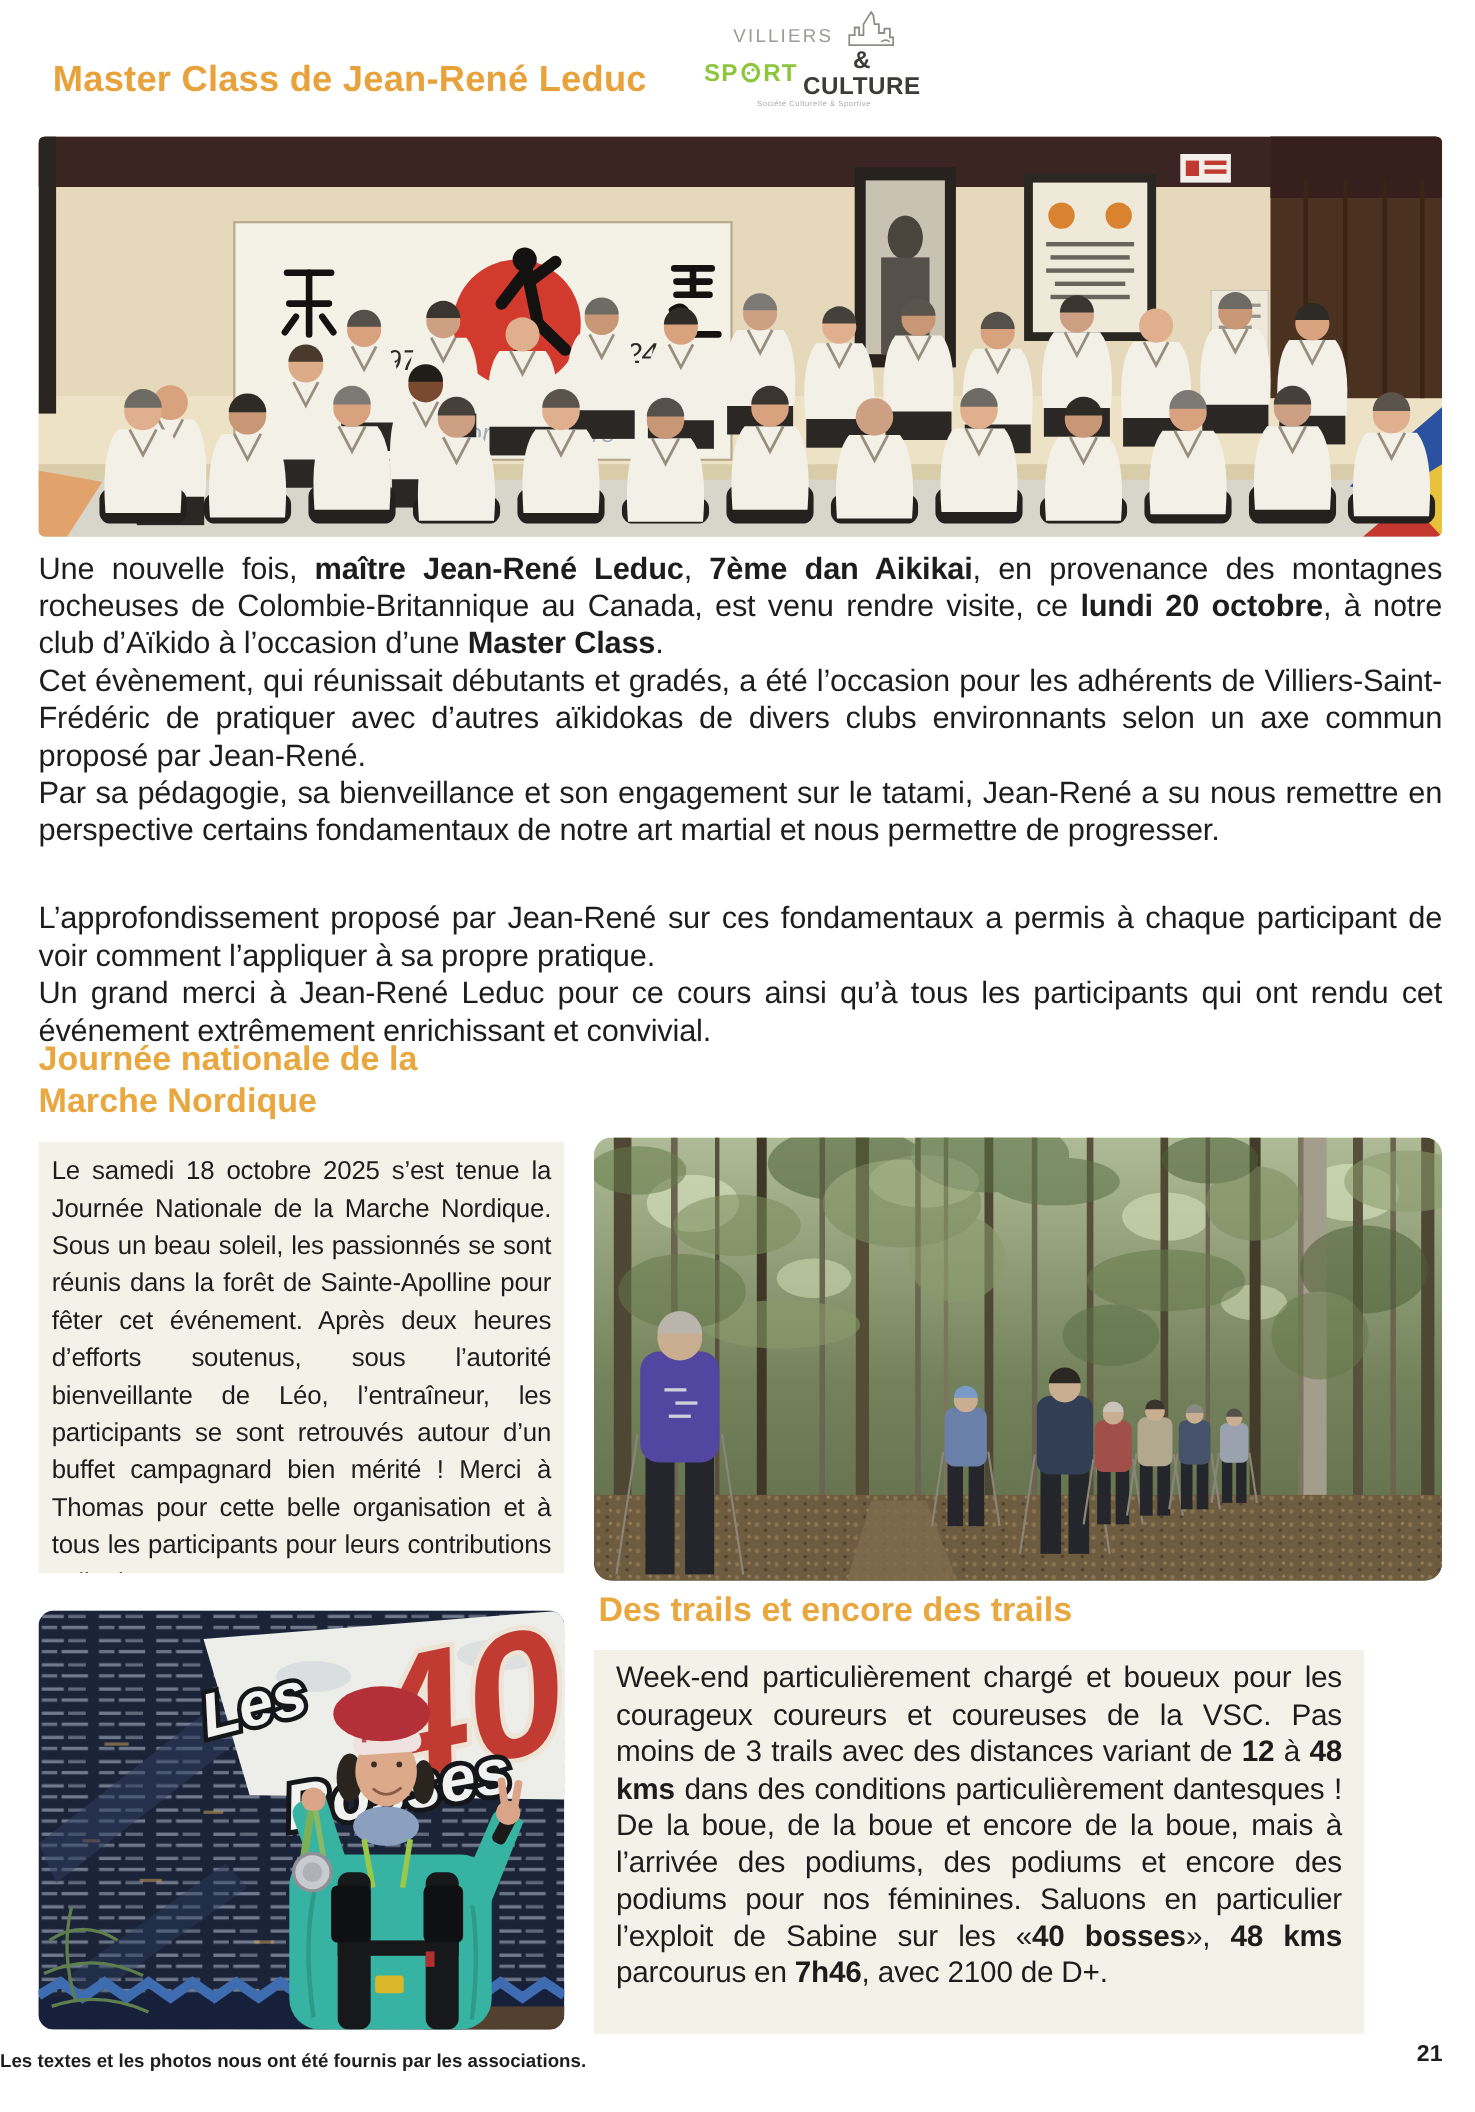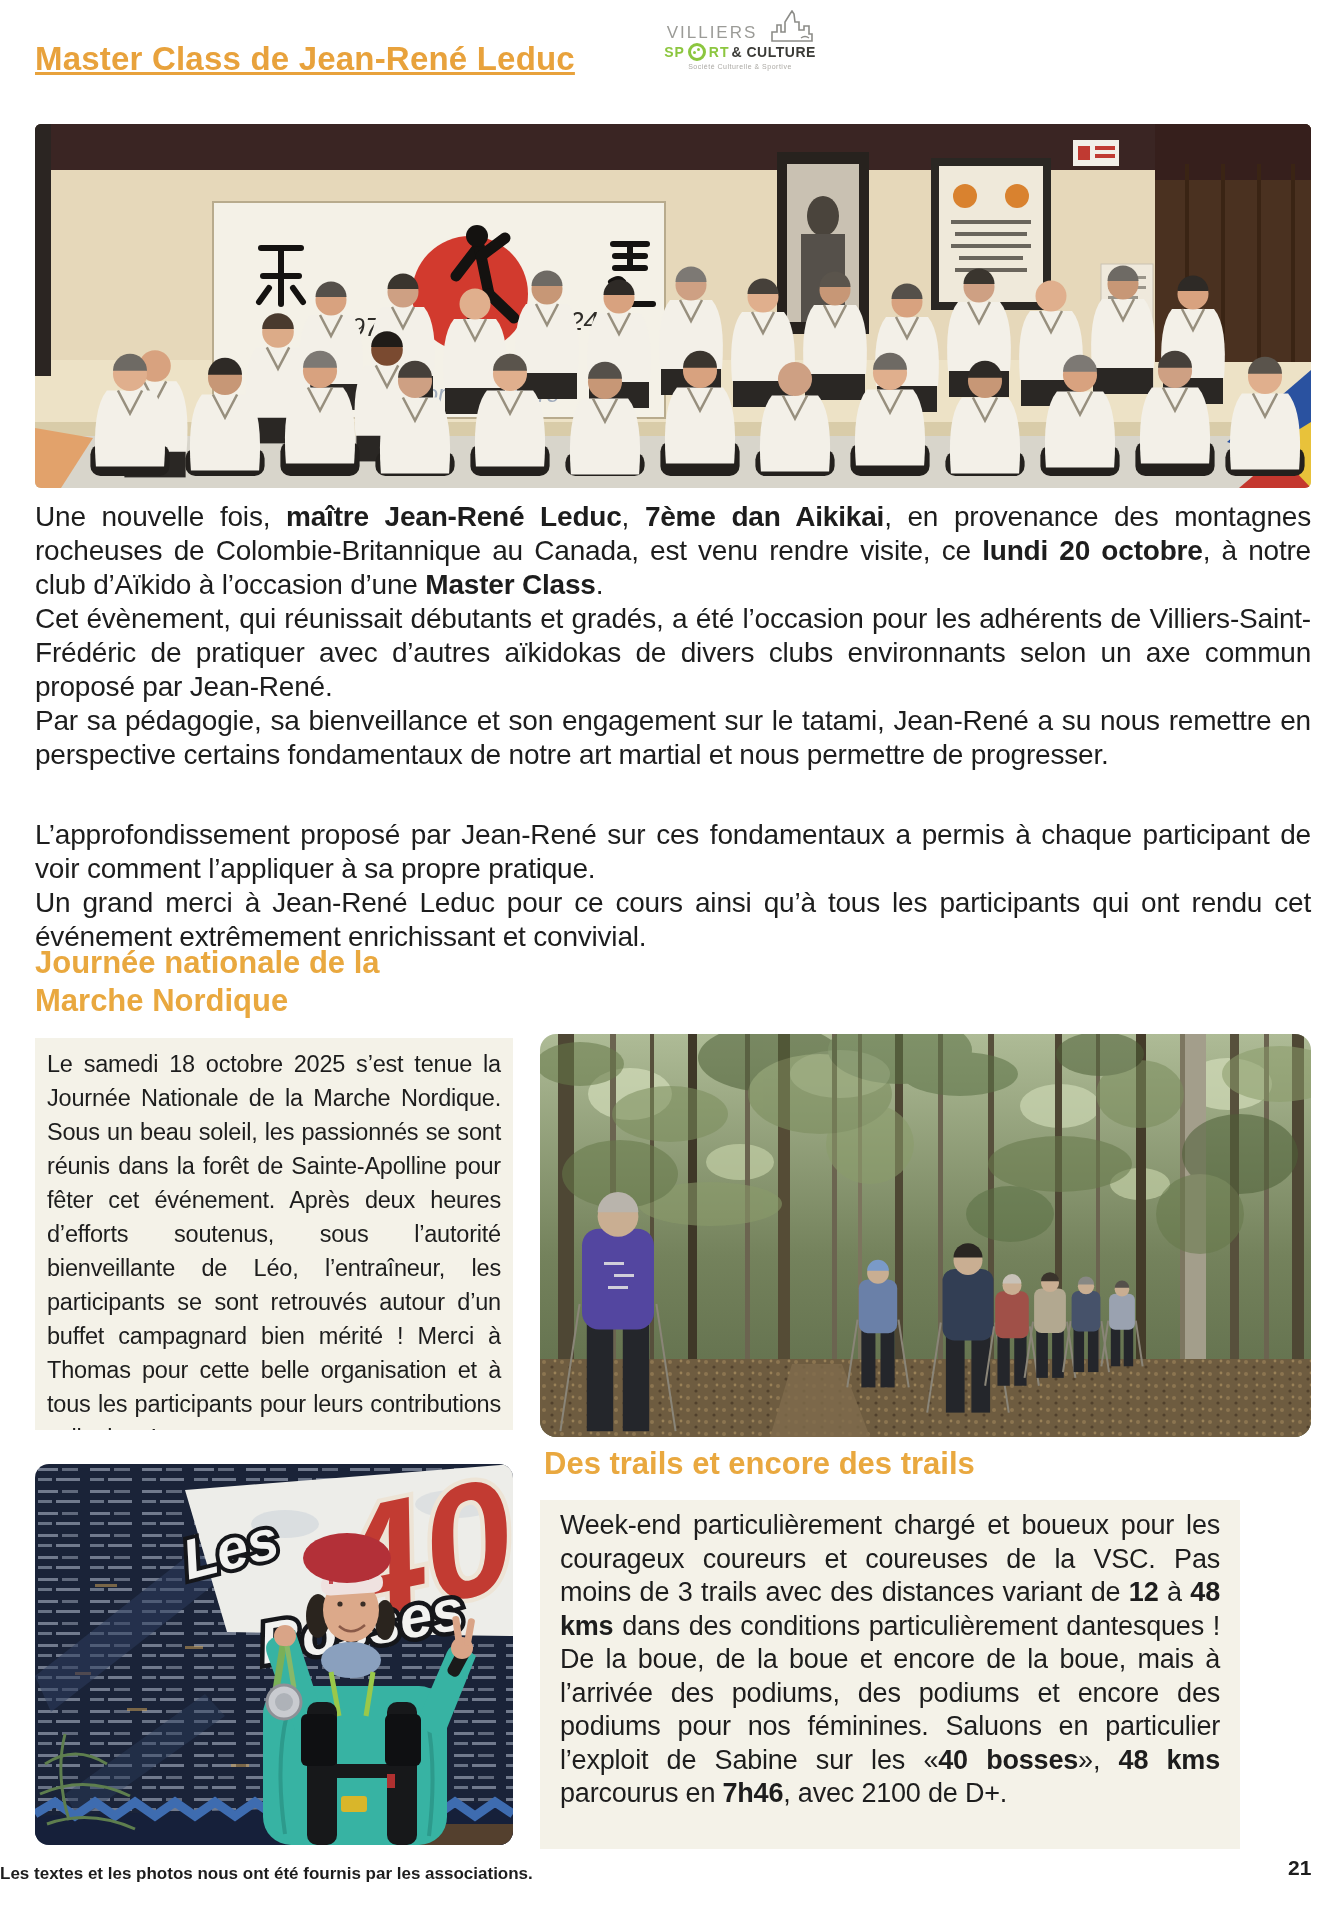--- a/index.html
+++ b/index.html
@@ -1,24 +1,24 @@
 <!DOCTYPE html>
 <html><head>
 <meta charset="utf-8">
 <style>
   html,body{margin:0;padding:0;background:#9a9a9a;}
   .page{position:relative;width:1341px;height:1920px;margin:0 auto;background:#ffffff;
         font-family:"Liberation Sans",sans-serif;overflow:hidden;color:#1d1d1d;}
-  h1.title{position:absolute;left:35px;top:40px;margin:0;font-size:33px;font-weight:bold;
-        color:#E8A23C;letter-spacing:0.2px;text-decoration:underline;}
+  h1.title{position:absolute;left:35px;top:40px;margin:13px;font-size:33px;font-weight:bold;
+        color:#E8A23C;letter-spacing:0.2px;}
   
   .logo{position:absolute;left:640px;top:10px;width:200px;text-align:center;line-height:1.05;}
   .logo-top{display:flex;align-items:flex-end;justify-content:center;gap:14px;color:#9B9B97;
         font-size:17px;letter-spacing:2px;font-weight:500;}
-  .logo-main{display:flex;align-items:center;justify-content:center;gap:2px;font-size:14px;
+  .logo-main{display:flex;align-items:center;justify-content:center;gap:2px;font-size:22px;
         font-weight:bold;color:#3B3B37;margin-top:1px;}
   .sport{color:#8CC63F;letter-spacing:1px;}
   .ball{display:inline-block;width:12px;height:12px;border:3px solid #8CC63F;border-radius:50%;
         position:relative;margin:0 1px;}
   .ball i{position:absolute;width:3px;height:3px;background:#8CC63F;border-radius:50%;left:2px;top:5px;}
   .ball i+i{left:6px;top:2px;}
   .culture{letter-spacing:0.5px;}
   .logo-tag{font-size:7px;color:#ABA9A4;margin-top:2px;letter-spacing:0.5px;}
   
   svg.photo{position:absolute;display:block;}

